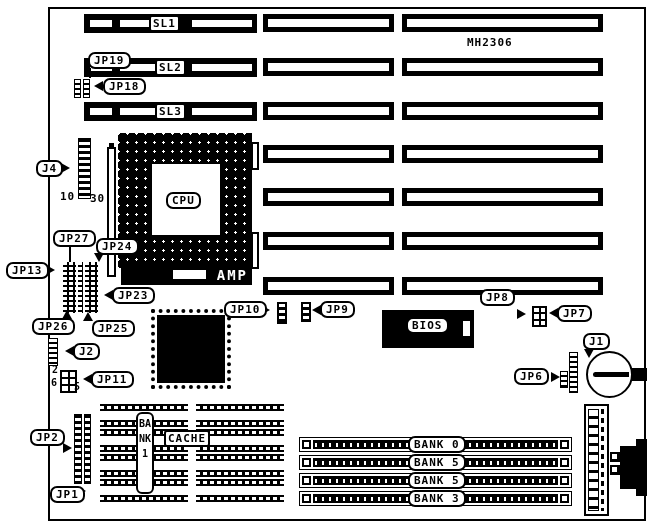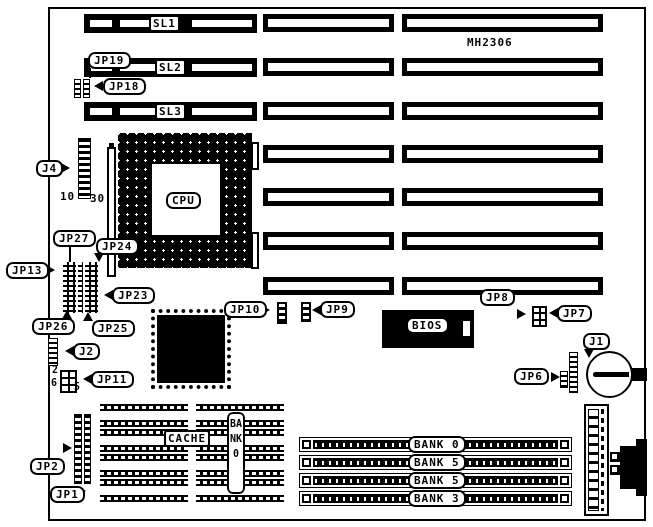--- a/index.html
+++ b/index.html
@@ -144,20 +144,24 @@
 
   <div class="wrect" style="left:107px;top:147px;width:9px;height:130px"></div>
   <div class="brect" style="left:109px;top:143px;width:5px;height:5px"></div>
   <div class="cpu">
     <div class="cpu-inner"></div>
   </div>
   <div class="co" style="left:166px;top:192px">CPU</div>
   <div class="wrect" style="left:251px;top:142px;width:8px;height:28px"></div>
   <div class="wrect" style="left:251px;top:232px;width:8px;height:37px"></div>
 
+  <div class="amp">
+    <span class="win"></span>
+    <span class="txt">AMP</span>
+  </div>
 
   <div class="line" style="left:69px;top:246px;width:2px;height:16px"></div>
   <div class="jblock">
     <div class="jgrid" style="width:14px"></div>
     <div class="jgrid" style="width:6px"></div>
     <div class="jgrid" style="width:14px"></div>
   </div>
   <div class="co" style="left:53px;top:230px">JP27</div>
   <div class="tail tD" style="left:94px;top:253px"></div>
   <div class="co" style="left:96px;top:238px">JP24</div>
@@ -232,21 +236,21 @@
   </div>
   <div class="brect" style="left:610px;top:465px;width:11px;height:10px">
     <span class="slit" style="left:2px;top:2px;width:5px;height:5px"></span>
   </div>
 
   <div class="abs" style="left:74px;top:414px;width:17px;height:70px;display:flex;gap:2px">
     <div class="ladder-dark" style="position:static;flex:1"></div>
     <div class="ladder-dark" style="position:static;flex:1"></div>
   </div>
   <div class="tail tR" style="left:63px;top:443px"></div>
-  <div class="co" style="left:30px;top:458px">JP2</div>
+  <div class="co" style="left:30px;top:429px">JP2</div>
   <div class="tail tR" style="left:77px;top:486px"></div>
   <div class="co" style="left:50px;top:486px">JP1</div>
 
   <div class="cacheblk" style="left:100px">
     <div class="chip">
         <div class="pinstrip"></div>
         <div class="chipbody"></div>
         <div class="pinstrip"></div>
       </div>
     <div class="chip">
@@ -280,21 +284,21 @@
         <div class="pinstrip"></div>
         <div class="chipbody"></div>
         <div class="pinstrip"></div>
       </div>
     <div class="chip">
         <div class="pinstrip"></div>
         <div class="chipbody"></div>
         <div class="pinstrip"></div>
       </div>
   </div>
-  <div class="vlabel" style="left:227px;top:412px">BANK0</div>
+  <div class="vlabel" style="left:136px;top:412px">BANK1</div>
   <div class="co lbl" style="left:164px;top:430px">CACHE</div>
 
   <div class="simm" style="top:437px">
     <div class="simmbar"></div>
     <div class="simmcap" style="left:2px"></div>
     <div class="simmcap" style="right:2px"></div>
   </div>
   <div class="simm" style="top:455px">
     <div class="simmbar"></div>
     <div class="simmcap" style="left:2px"></div>

